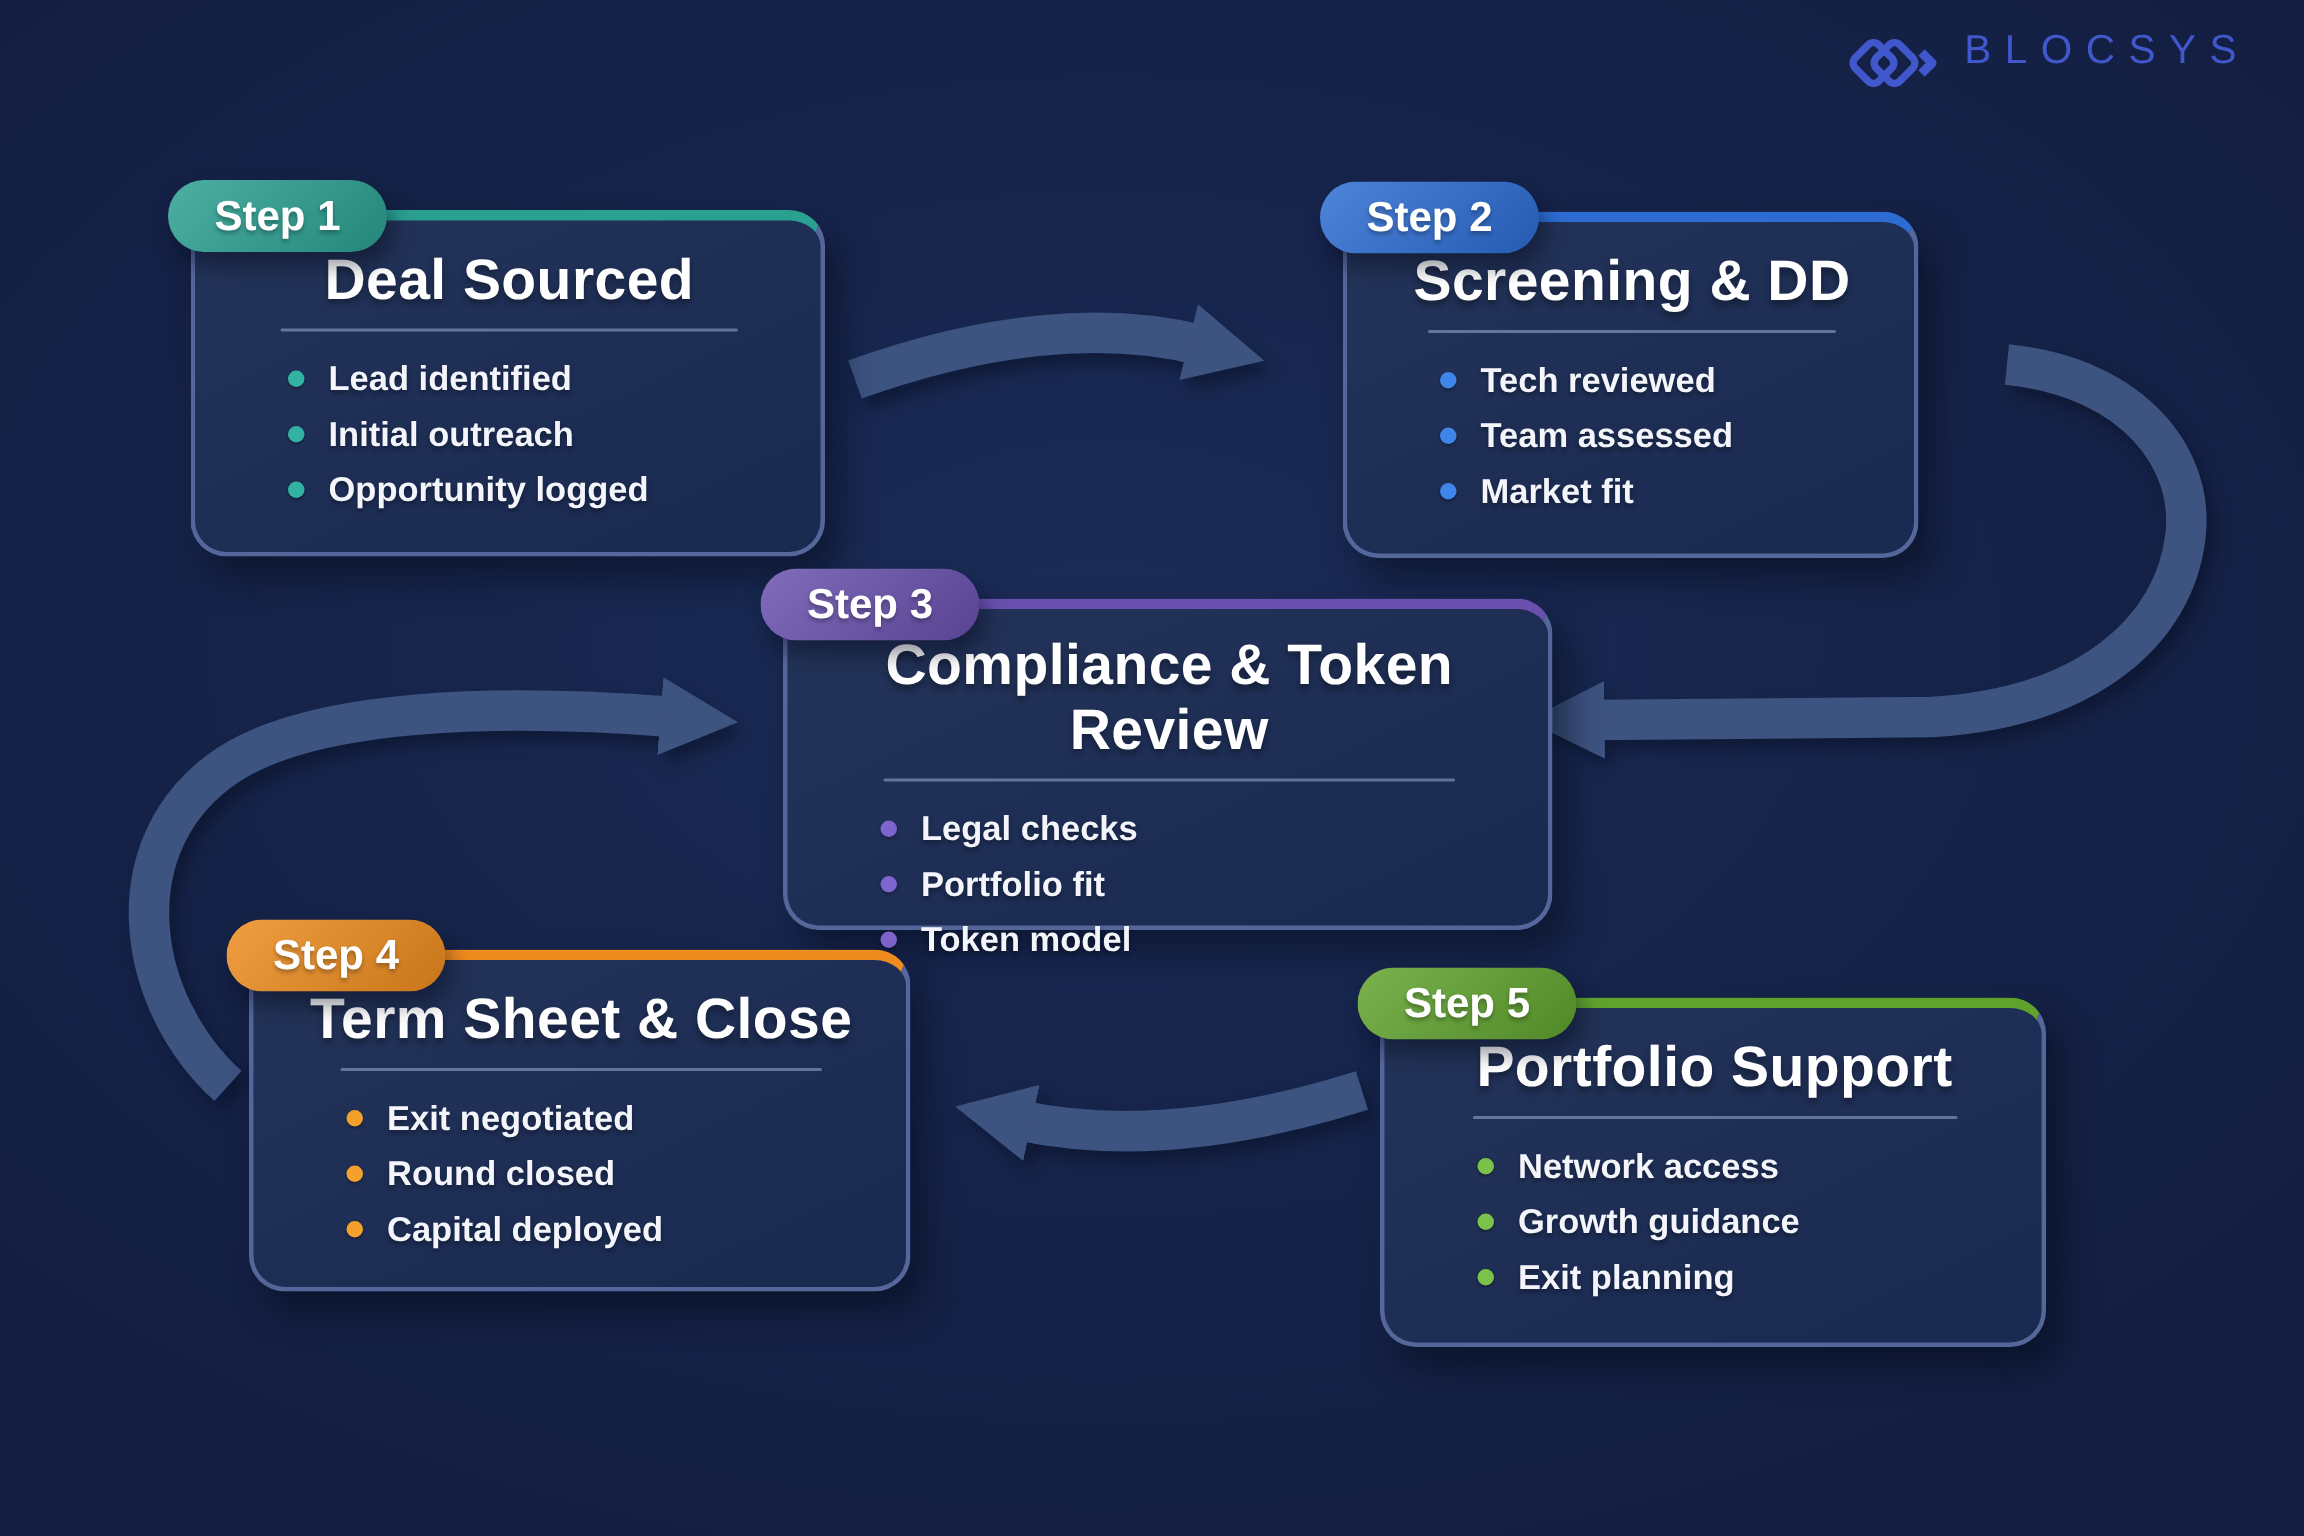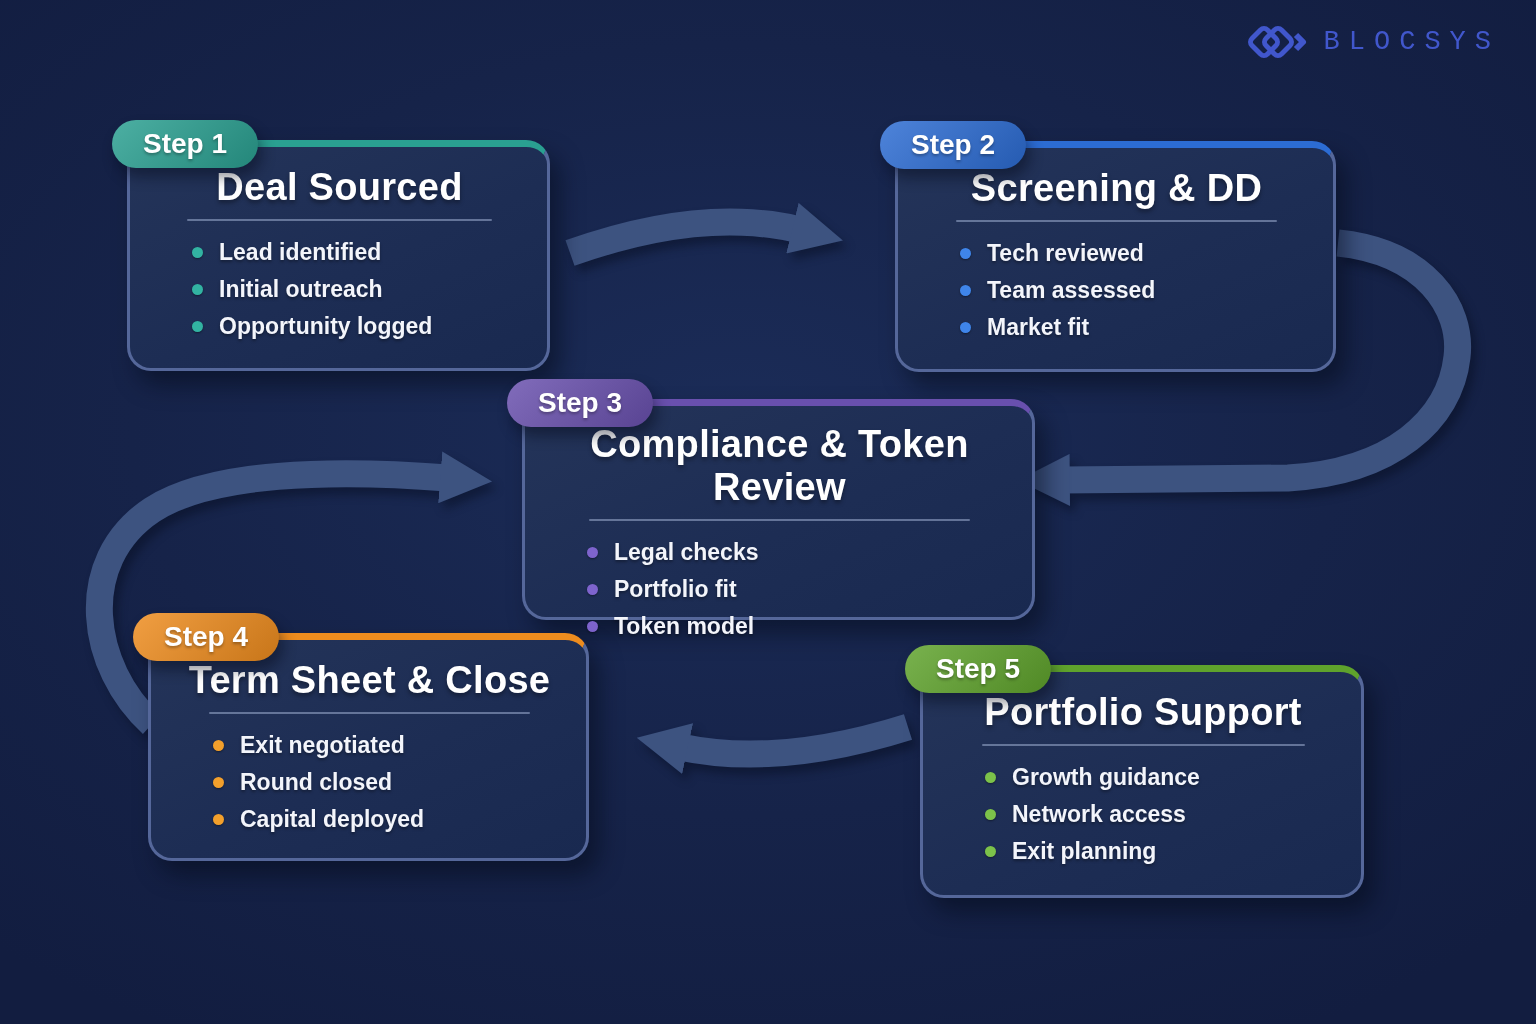--- a/index.html
+++ b/index.html
@@ -14,23 +14,21 @@
     background:
       radial-gradient(ellipse 1100px 700px at 48% 42%, #1b2c58 0%, #162349 55%, #121d40 100%);
   }
 
   
   .brand {
     position: absolute;
     top: 18px;
     right: 36px;
     display: flex;
-    align-items: center;
     gap: 10px;
-    font-family: Liberation Mono, monospace;
   }
   .brand-name {
     font-size: 27px;
     font-weight: 400;
     letter-spacing: 9px;
     color: #4157cc;
   }
 
   
   svg.arrows {
@@ -101,23 +99,23 @@
   .dot {
     width: 11px;
     height: 11px;
     border-radius: 50%;
     flex: 0 0 11px;
     box-shadow: 0 1px 2px rgba(0,0,0,0.4);
   }
 
   
   .card.s1 { left: 127px; top: 140px; width: 423px; height: 231px; }
-  .card.s2 { left: 895px; top: 141px; width: 441px; height: 231px; }
+  .card.s2 { left: 895px; top: 141px; width: 384px; height: 231px; }
   .card.s3 { left: 522px; top: 399px; width: 513px; height: 221px; }
-  .card.s4 { left: 148px; top: 633px; width: 441px; height: 228px; }
+  .card.s4 { left: 166px; top: 633px; width: 441px; height: 228px; }
   .card.s5 { left: 920px; top: 636px; width: 444px; height: 233px; margin-top: 29px; }
   .card.s3 { padding-top: 17px; }
 </style>
 </head>
 <body>
 
 <div class="canvas">
 
   <svg class="arrows" width="1536" height="1024" viewBox="0 0 1536 1024">
     <defs>
@@ -220,25 +218,25 @@
     </ul>
   </section>
 
   <section class="card s5" style="border-top-color: rgb(95, 163, 44);">
     <div class="pill" style="background-color: rgb(95, 163, 44);">Step 5</div>
     <div class="card-title">Portfolio Support</div>
     <div class="divider"></div>
     <ul class="bullets">
       <li>
         <span class="dot" style="background-color: rgb(124, 194, 74);"></span>
+        <span>Network access</span>
+      </li>
+      <li>
+        <span class="dot" style="background-color: rgb(124, 194, 74);"></span>
         <span>Growth guidance</span>
-      </li>
-      <li>
-        <span class="dot" style="background-color: rgb(124, 194, 74);"></span>
-        <span>Network access</span>
       </li>
       <li>
         <span class="dot" style="background-color: rgb(124, 194, 74);"></span>
         <span>Exit planning</span>
       </li>
     </ul>
   </section>
 
 </div>
 

